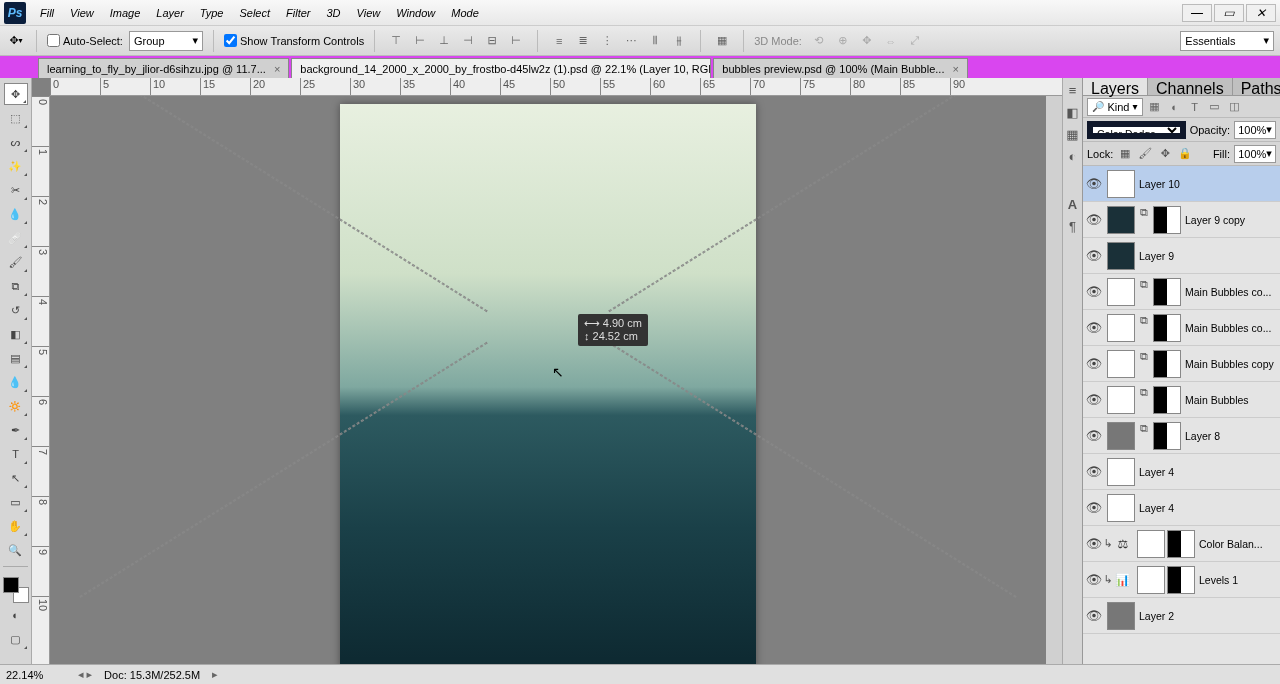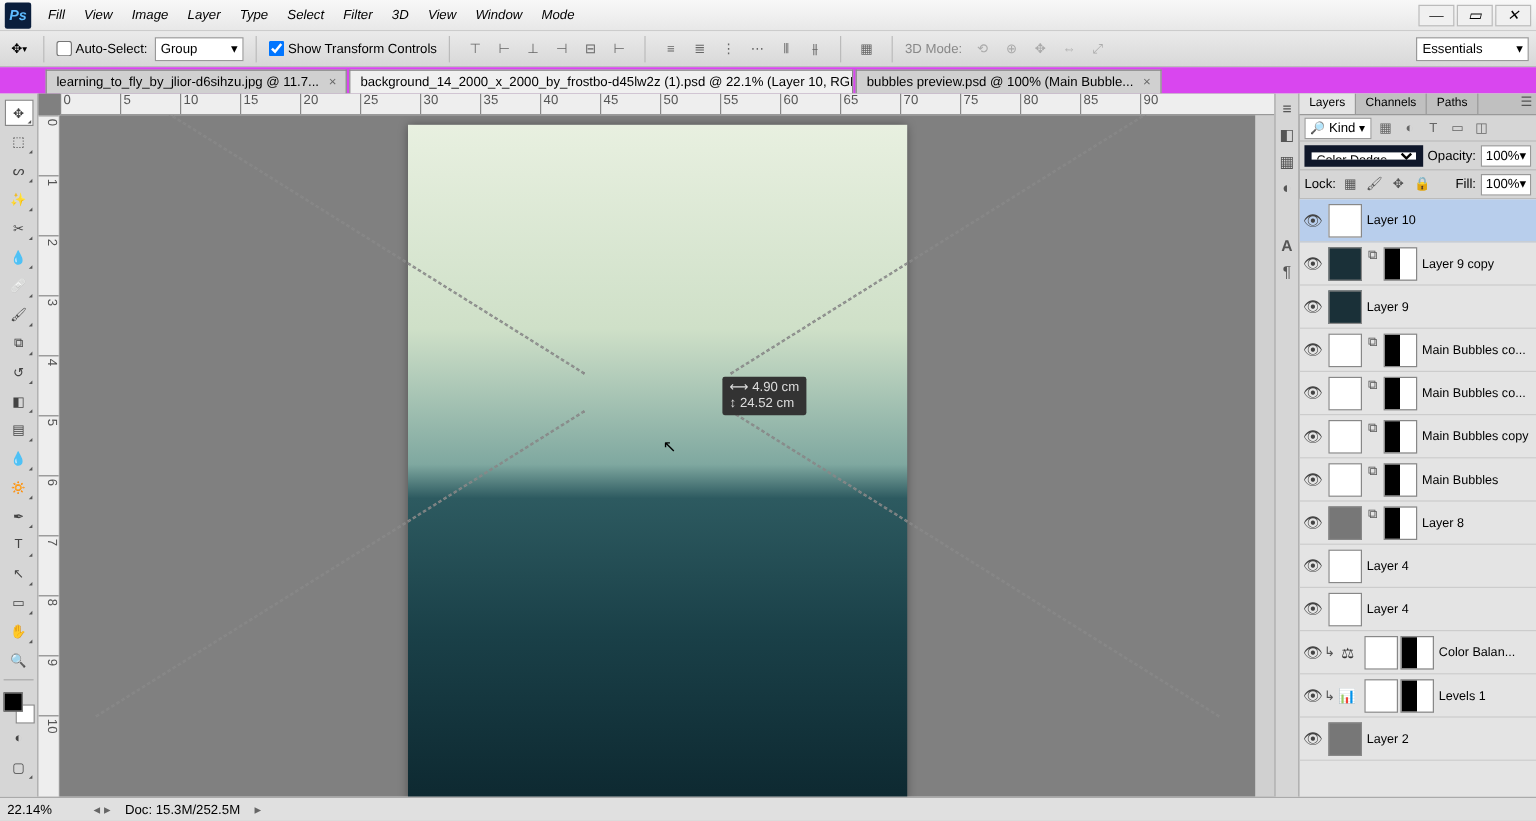--- a/index.html
+++ b/index.html
@@ -53,21 +53,21 @@
 .measure-tip{ position:absolute; background:#333; color:#ddd; font-size:10px; padding:3px 6px; border-radius:2px; line-height:13px;}
 .cursor-arrow{ position:absolute; font-size:14px; color:#000;}
 
 
 .dock-mini { position:absolute; right:198px; top:78px; bottom:20px; width:20px; background:#d6d6d6; border-left:1px solid #aaa; display:flex; flex-direction:column; align-items:center; padding-top:4px; gap:6px;}
 .dock-mini .mini{ width:16px; height:16px; display:flex; align-items:center; justify-content:center; color:#555; font-size:13px;}
 
 
 .panels{ position:absolute; right:0; top:78px; bottom:20px; width:198px; background:#d6d6d6; border-left:1px solid #999; display:flex; flex-direction:column;}
 .panel-tabs{ height:18px; background:#c0c0c0; display:flex; border-bottom:1px solid #999;}
-.panel-tabs .ptab{ padding:2px 8px; font-size:10px; border-right:1px solid #999;}
+.panel-tabs .ptab{ padding:2px 8px; font-size:16px; border-right:1px solid #999;}
 .panel-tabs .ptab.active{ background:#e4e4e4;}
 .panel-tabs .pmenu{ margin-left:auto; width:16px; text-align:center; color:#555;}
 .filter-row{ height:22px; display:flex; align-items:center; padding:0 4px; gap:4px; border-bottom:1px solid #bbb;}
 .filter-row .kind{ border:1px solid #999; background:#fff; padding:0 4px; height:18px; display:flex; align-items:center; gap:3px; font-size:10px;}
 .filter-row .ficon{ width:16px; height:16px; display:flex; align-items:center; justify-content:center; color:#666;}
 .blend-row, .lock-row{ height:24px; display:flex; align-items:center; padding:0 4px; gap:4px; border-bottom:1px solid #bbb; font-size:10.5px;}
 .blend-row select{ flex:1; height:18px; border:6px solid #0f172a; background:#fff; font-size:10.5px;}
 .pct-input{ width:42px; height:18px; border:1px solid #999; background:#fff; text-align:center; display:flex; align-items:center; justify-content:center;}
 .lock-row .licon{ width:16px; height:16px; display:flex; align-items:center; justify-content:center; color:#555;}
 .layers-list{ flex:1; overflow-y:auto; background:#e4e4e4;}
@@ -249,21 +249,21 @@
       <span>9</span>
       <span>10</span>
     </div>
   <div class="canvas-wrap">
     <div class="canvas-img"></div>
 
     <div class="guide" style="width:480px;height:0;left:30px;top:-40px;transform:rotate(32deg);transform-origin:left"></div>
     <div class="guide" style="width:480px;height:0;left:30px;top:-40px;transform:rotate(-32deg);transform-origin:left;top:500px"></div>
     <div class="guide" style="width:480px;height:0;right:30px;top:-40px;transform:rotate(-32deg);transform-origin:right"></div>
     <div class="guide" style="width:480px;height:0;right:30px;top:500px;transform:rotate(32deg);transform-origin:right"></div>
-    <div class="measure-tip" style="left:552px;top:218px">
+    <div class="measure-tip" style="left:528px;top:218px">
       <div>⟷ <span>4.90 cm</span></div>
       <div>↕ <span>24.52 cm</span></div>
     </div>
     <div class="cursor-arrow" style="left:502px;top:268px">↖</div>
   </div>
   <div class="scrollbar-v"></div>
 </div>
 
 <div class="dock-mini">
   <div class="mini">≡</div>

